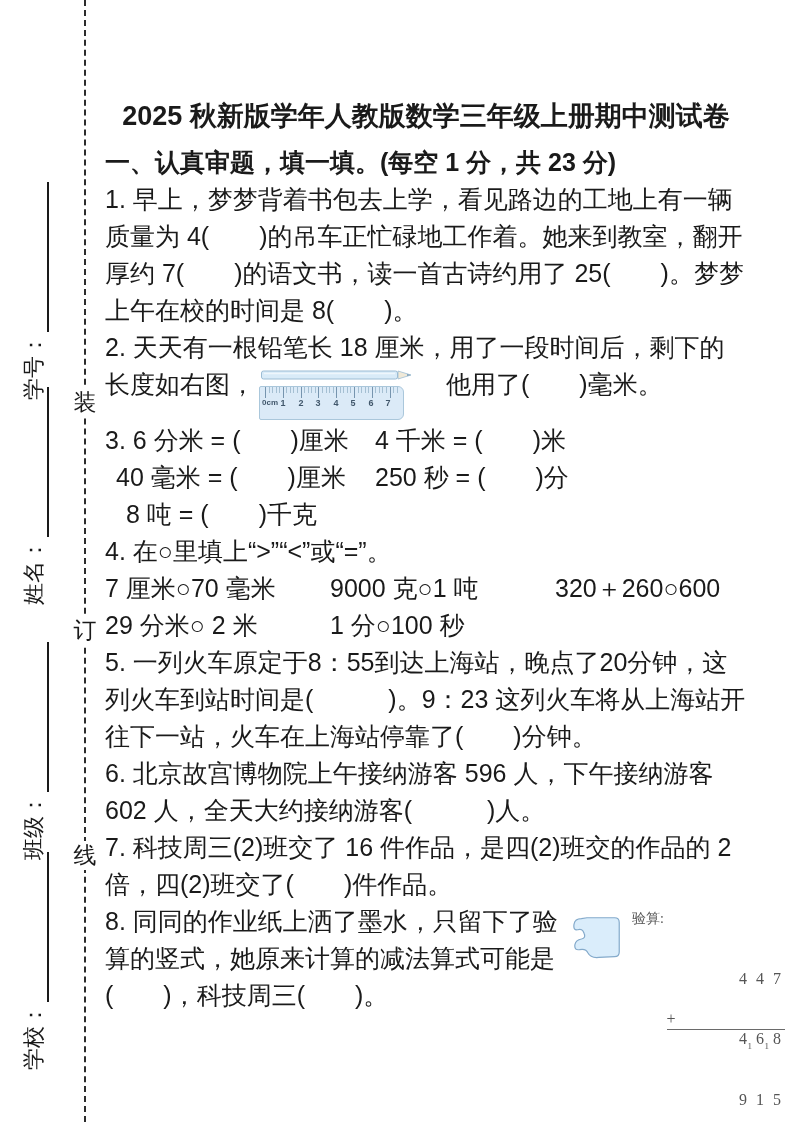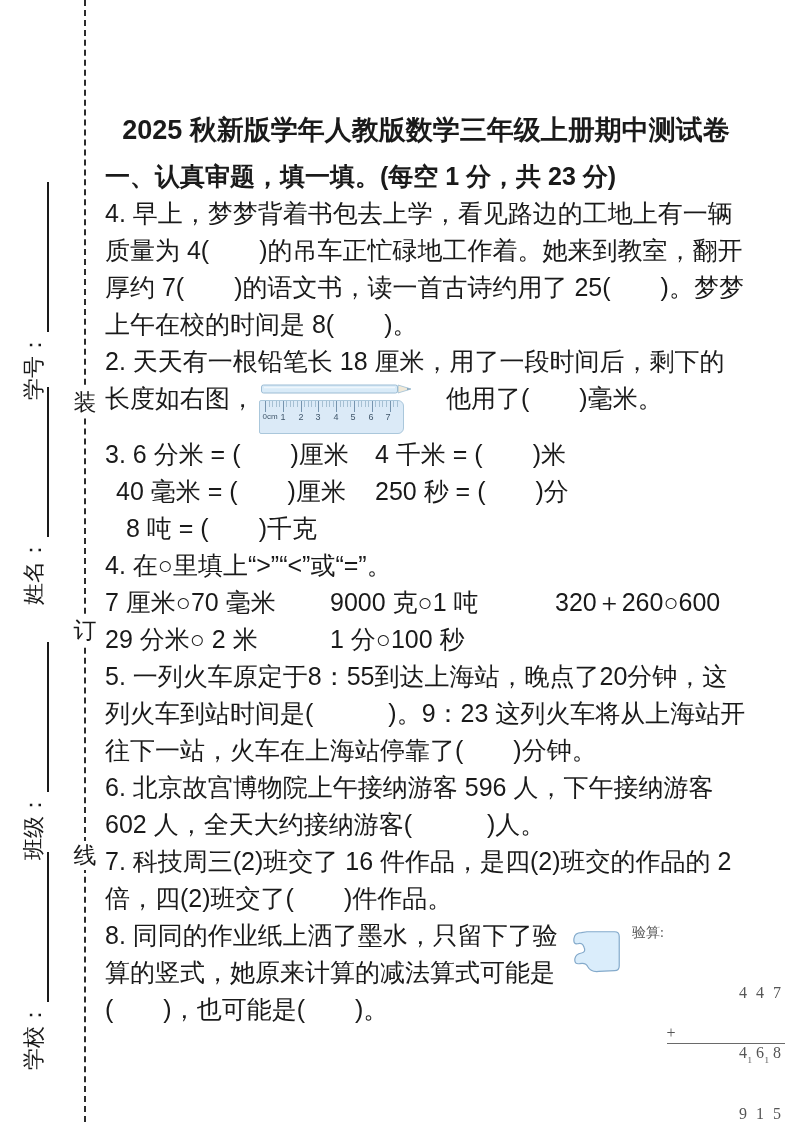--- a/index.html
+++ b/index.html
@@ -32,21 +32,21 @@
   .bind-char{
     position:absolute;left:85px;transform:translateX(-50%);
     background:#ffffff;font-size:23px;padding:3px 1px;line-height:1;
   }
   .bc-zhuang{top:388px;}
   .bc-ding{top:616px;}
   .bc-xian{top:841px;}
 
   
   .content{
-    position:absolute;left:105px;top:0;width:642px;padding-top:96px;margin-top:14px;
+    position:absolute;left:105px;top:0;width:642px;padding-top:96px;
   }
   .title{
     margin:0;font-size:27px;font-weight:bold;text-align:center;
     line-height:40px;height:40px;white-space:pre;
   }
   .spacer{height:8px;}
   .line{
     font-size:25px;line-height:37px;height:37px;white-space:pre;
   }
   .bold{font-weight:bold;}
@@ -54,21 +54,21 @@
   
   .ruler-line{height:56px;display:flex;align-items:flex-start;}
   .ruler-wrap{
     position:relative;display:inline-block;width:154px;height:54px;
     margin:0 8px 2px 4px;flex:none;
   }
   .pencil{position:absolute;top:2px;left:2px;}
   .ruler{
     position:absolute;left:0;bottom:0;width:145px;height:34px;
     background:#dbeaf7;border:1px solid #aac7db;
-    border-radius:2px 6px 6px 2px;box-sizing:border-box;
+    border-radius:2px 6px 6px 2px;box-sizing:border-box;font-weight:bold;
   }
   .ticks{
     position:absolute;top:0;left:5px;width:134px;height:11px;
     background:
       repeating-linear-gradient(to right,#7694ae 0 1px,transparent 1px 17.8px) top left/100% 11px no-repeat,
       repeating-linear-gradient(to right,#a5bfd2 0 1px,transparent 1px 3.56px) top left/100% 6px no-repeat;
   }
   .rnum{
     position:absolute;top:12px;transform:translateX(-50%);
     font-size:9px;color:#41576b;line-height:1;
@@ -134,21 +134,21 @@
   <span class="bind-char bc-ding">订</span>
   <span class="bind-char bc-xian">线</span>
 
   <div class="content">
 
     <h1 class="title">2025 秋新版学年人教版数学三年级上册期中测试卷</h1>
     <div class="spacer"></div>
     <div class="line bold">一、认真审题，填一填。(每空 1 分，共 23 分)</div>
 
     <div>
-      <div class="line">4. 早上，梦梦背着书包去上学，看见路边的工地上有一辆</div>
+      <div class="line">1. 早上，梦梦背着书包去上学，看见路边的工地上有一辆</div>
       <div class="line">质量为 4(　　)的吊车正忙碌地工作着。她来到教室，翻开</div>
       <div class="line">厚约 7(　　)的语文书，读一首古诗约用了 25(　　)。梦梦</div>
       <div class="line">上午在校的时间是 8(　　)。</div>
     </div>
 
     <div>
       <div class="line">2. 天天有一根铅笔长 18 厘米，用了一段时间后，剩下的</div>
       <div class="line ruler-line">
         <span>长度如右图，</span>
         <span class="ruler-wrap">
@@ -213,21 +213,21 @@
     </div>
 
     <div>
       <div class="line">7. 科技周三(2)班交了 16 件作品，是四(2)班交的作品的 2</div>
       <div class="line">倍，四(2)班交了(　　)件作品。</div>
     </div>
 
     <div class="q8">
       <div class="line">8. 同同的作业纸上洒了墨水，只留下了验</div>
       <div class="line">算的竖式，她原来计算的减法算式可能是</div>
-      <div class="line">(　　)，也可能是(　　)。</div>
+      <div class="line">(　　)，科技周三(　　)。</div>
 
       <div class="q8-fig">
         <svg class="blot" width="50" height="48" viewBox="0 0 54 52">
           <path d="M15,3 L45,3 Q50,3 50,8 L50,40 Q50,45 45,45 L28,46 Q19,47 16,41 Q14,36 7,37.5 Q1,38.5 2,32 Q3,27 9,26 Q14,25 12,20 Q10,14 5,16 Q0,17 1,10 Q2,4 9,4 Z" fill="#daedfb" stroke="#84aacb" stroke-width="1.3"></path>
         </svg>
         <div class="vcalc">
           <span class="vc-label">验算: </span>
           <div>
             <div class="vc-row">
               <span class="vd">4</span><span class="vd">4</span><span class="vd">7</span>

